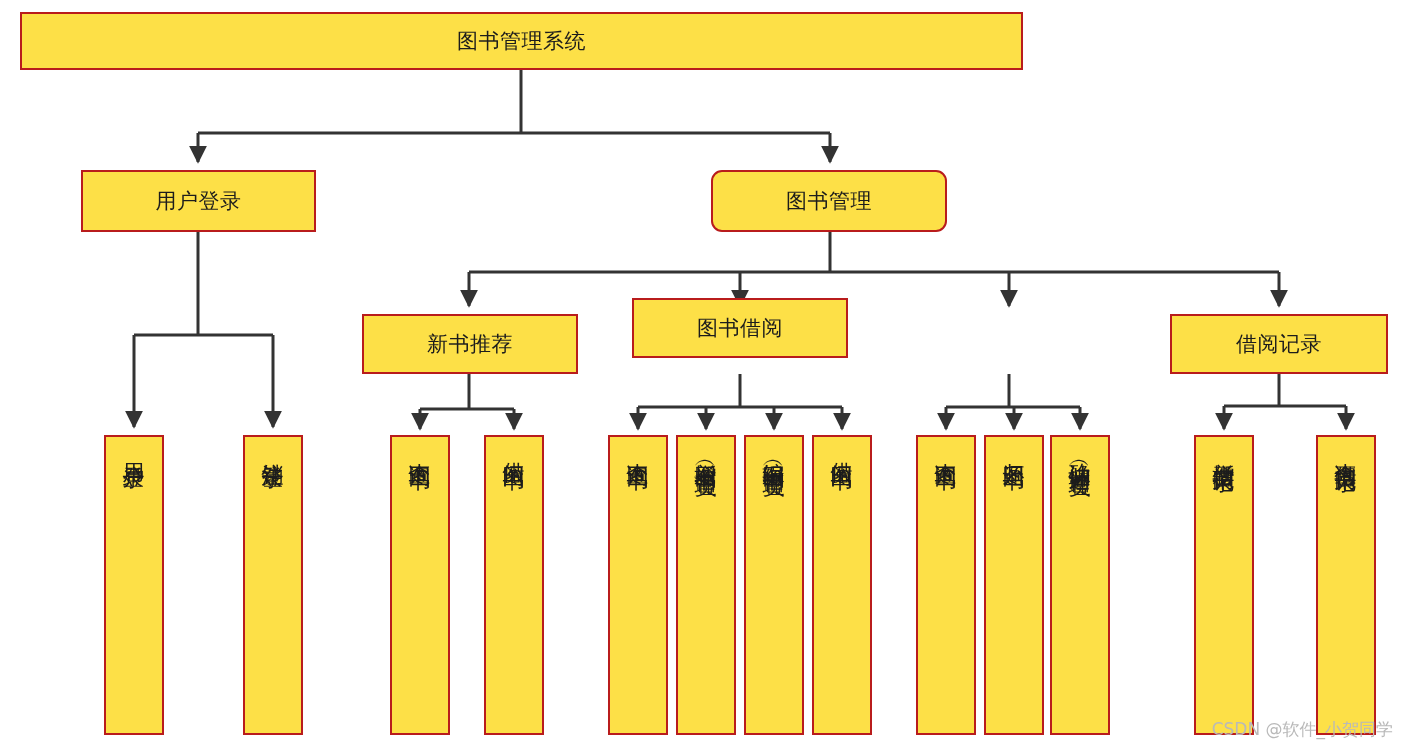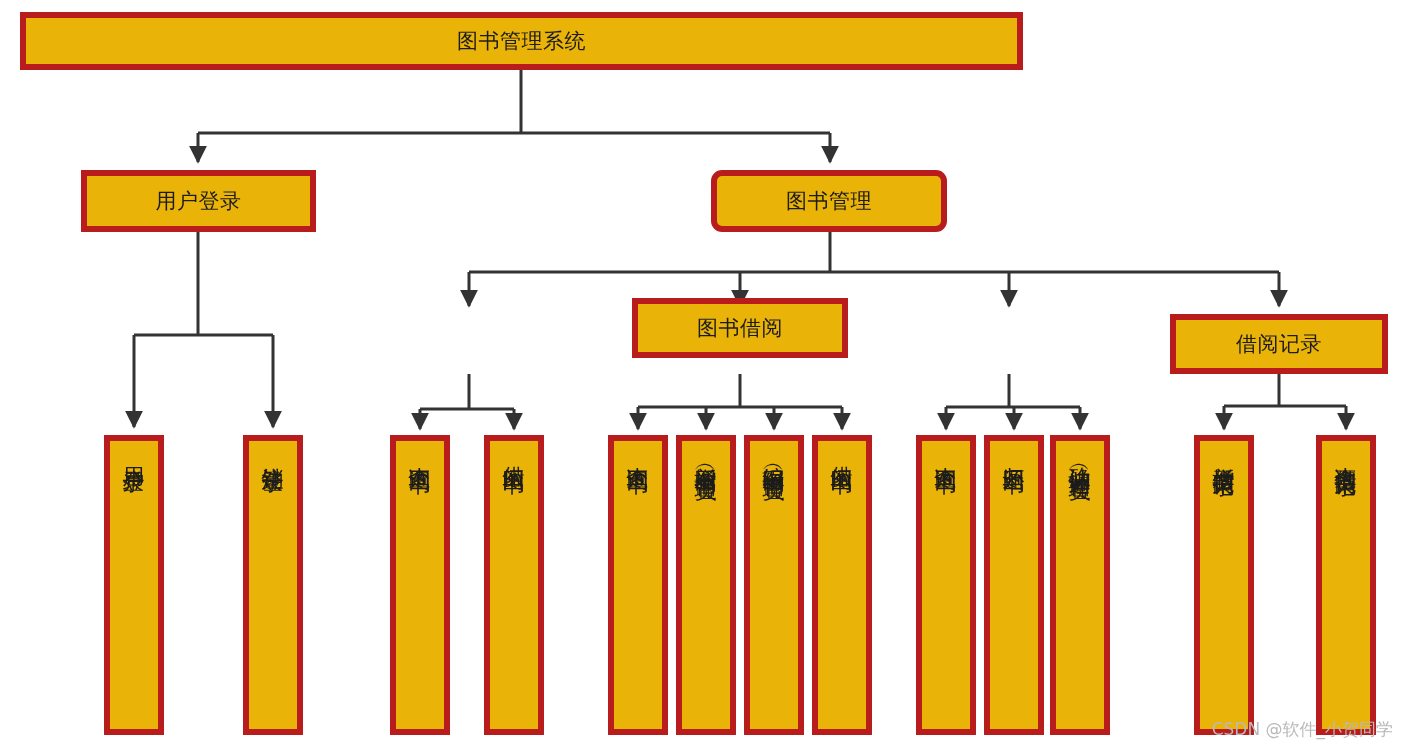--- a/index.html
+++ b/index.html
@@ -22,22 +22,22 @@
     position: absolute;
     left: 0;
     top: 0;
     width: 1405px;
     height: 747px;
     pointer-events: none;
   }
   .node {
     position: absolute;
     box-sizing: border-box;
-    background: #eab308;
-    border: 6px solid #b91c1c;
+    background: #fde047;
+    border: 2px solid #b91c1c;
     display: flex;
     align-items: center;
     justify-content: center;
     color: #1c1c1c;
   }
   .node .label {
     text-align: center;
     line-height: 1.18;
     letter-spacing: 0.5px;
   }
@@ -131,20 +131,23 @@
   </div>
 
   <div class="node horiz" style="left:81px; top:170px; width:235px; height:62px;">
     <span class="label">用户登录</span>
   </div>
 
   <div class="node horiz" style="left:711px; top:170px; width:236px; height:62px;border-radius:11px;">
     <span class="label">图书管理</span>
   </div>
 
+  <div class="node horiz" style="left:362px; top:314px; width:216px; height:60px;">
+    <span class="label">新书推荐</span>
+  </div>
 
   <div class="node horiz" style="left:632px; top:298px; width:216px; height:60px;">
     <span class="label">图书借阅</span>
   </div>
 
 
   <div class="node horiz" style="left:1170px; top:314px; width:218px; height:60px;">
     <span class="label">借阅记录</span>
   </div>
 

